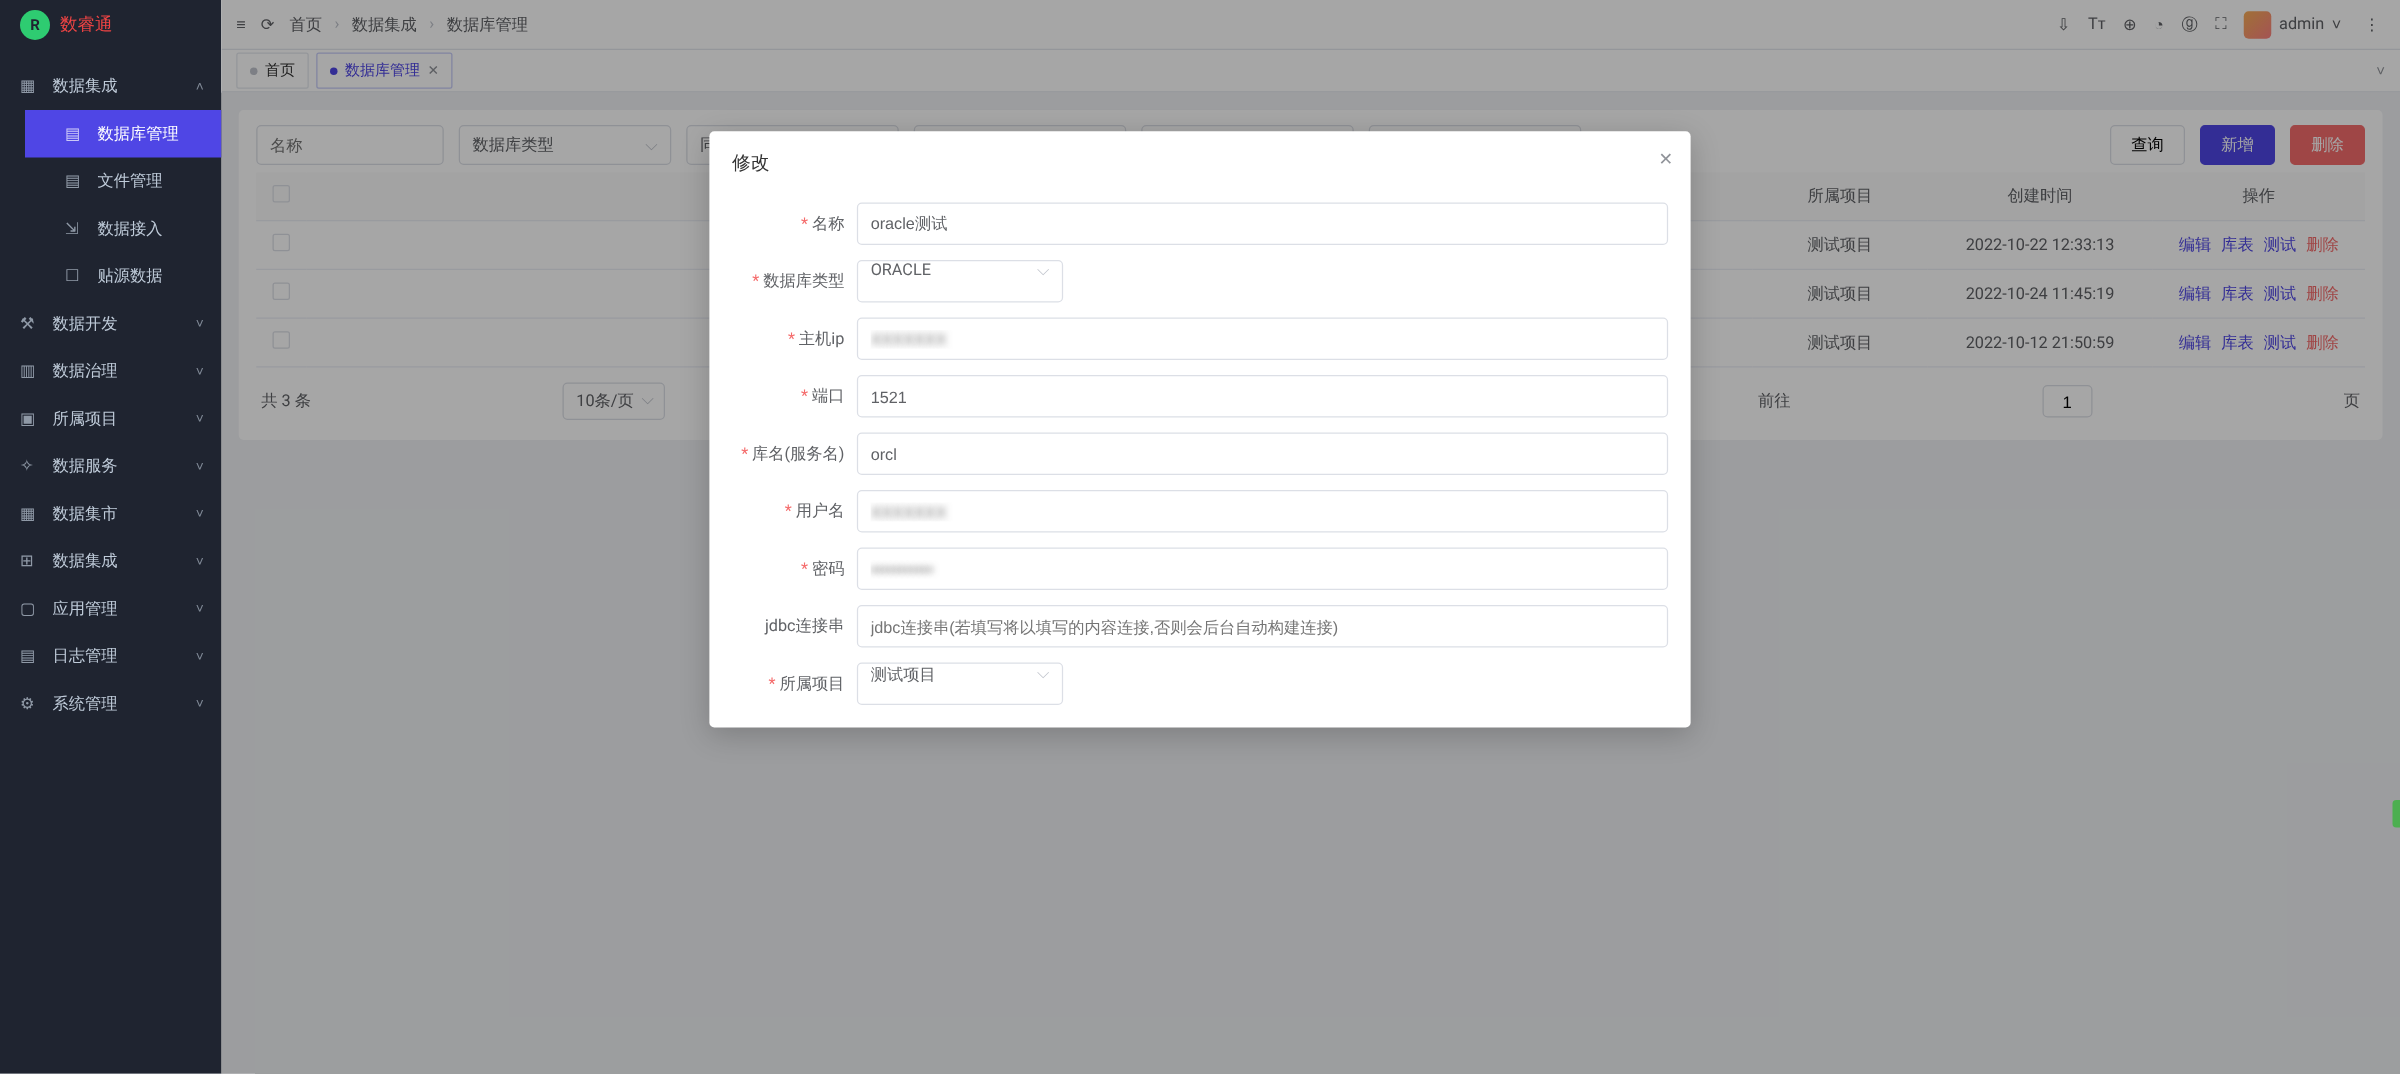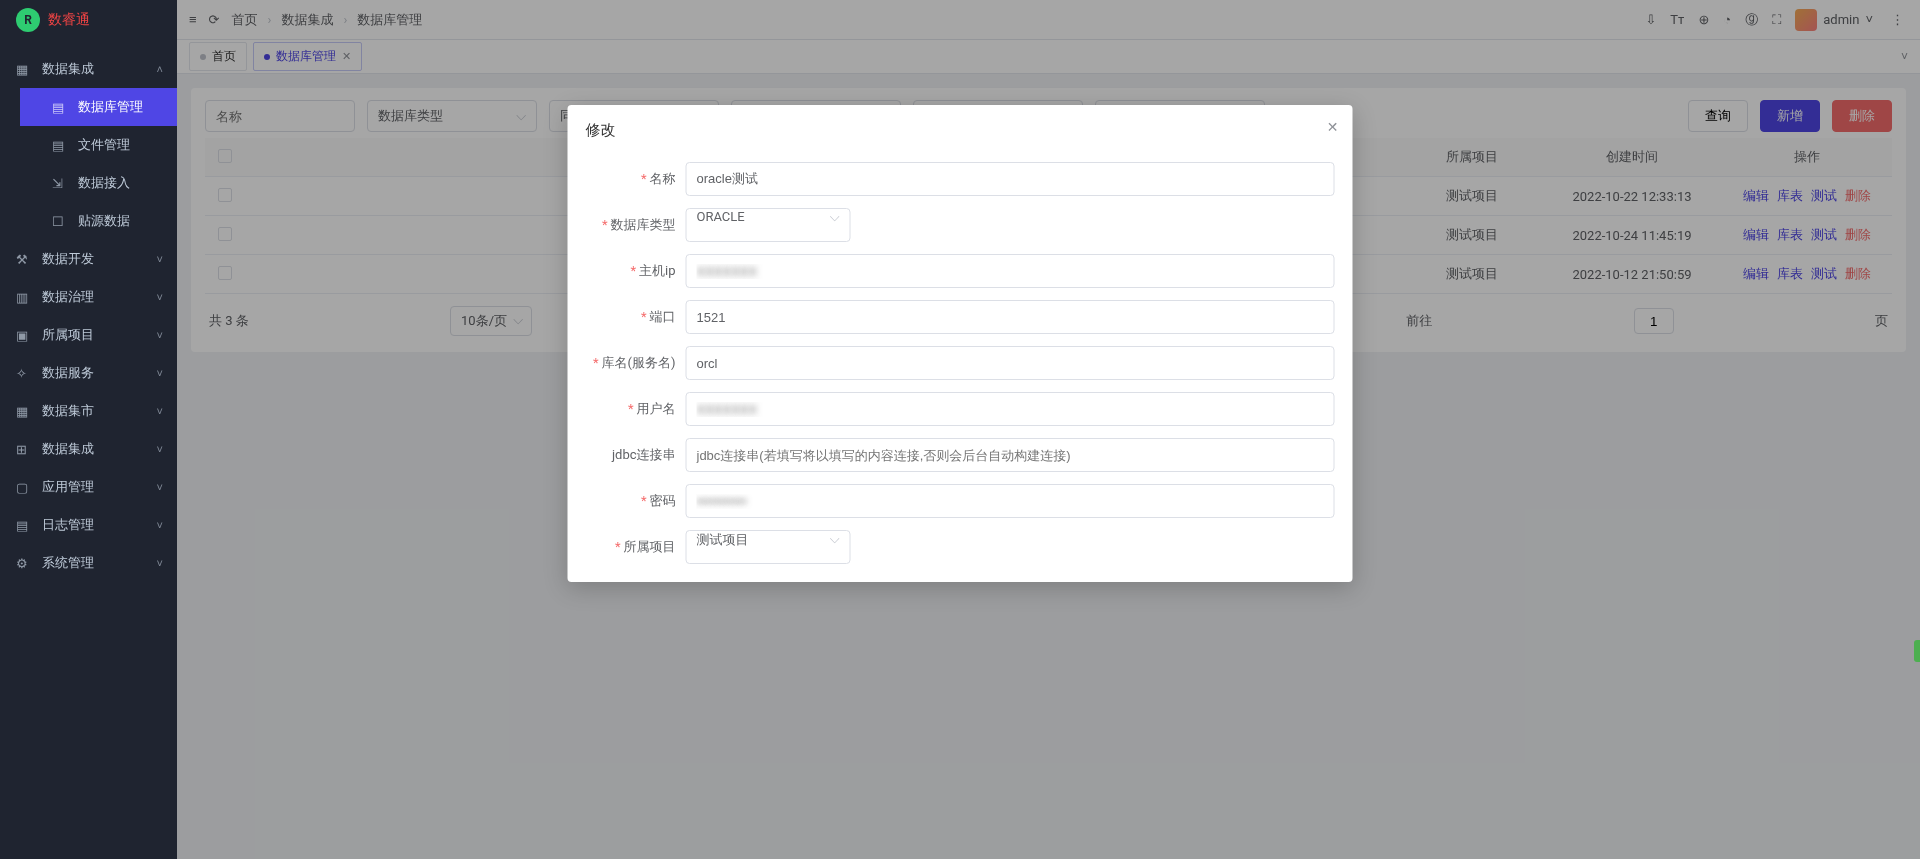--- a/index.html
+++ b/index.html
@@ -289,27 +289,27 @@
       </div>
     <div class="form-row">
         <span class="form-label req">库名(服务名)</span>
         <input class="form-input" value="orcl" style="">
       </div>
     <div class="form-row">
         <span class="form-label req">用户名</span>
         <input class="form-input blur" value="XXXXXXX" style="">
       </div>
     <div class="form-row">
+        <span class="form-label req">密码</span>
+        <input class="form-input blur" type="password" value="XXXXXXXXXXX" style="">
+      </div>
+    <div class="form-row">
         <span class="form-label">jdbc连接串</span>
         <input class="form-input" placeholder="jdbc连接串(若填写将以填写的内容连接,否则会后台自动构建连接)" style="">
       </div>
     <div class="form-row">
-        <span class="form-label req">密码</span>
-        <input class="form-input blur" type="password" value="XXXXXXXXXXX" style="">
-      </div>
-    <div class="form-row">
         <span class="form-label req">所属项目</span>
         <div class="form-select narrow"><span>测试项目</span></div>
       </div>
   </div>
 </div>
 
 <div class="right-handle"></div>
 
 </body></html>

